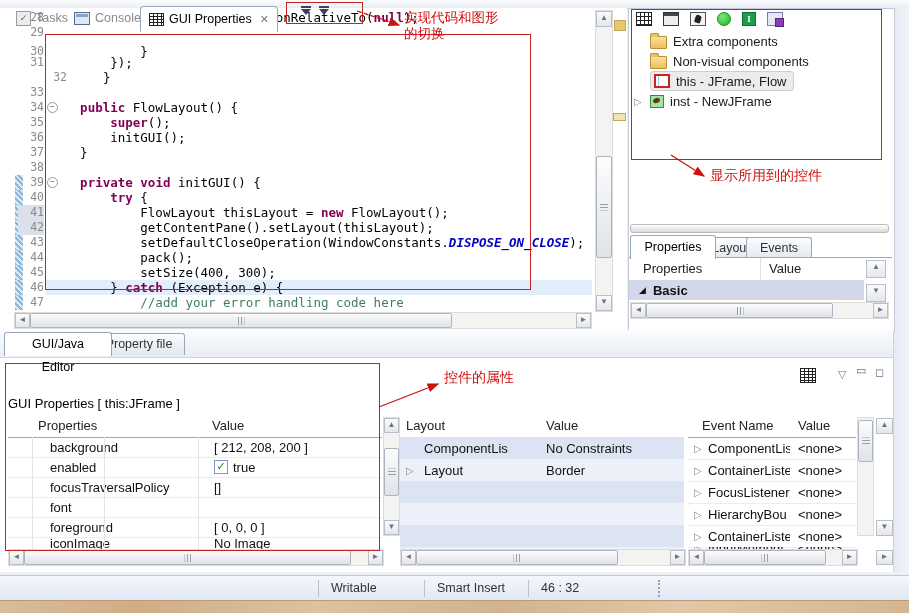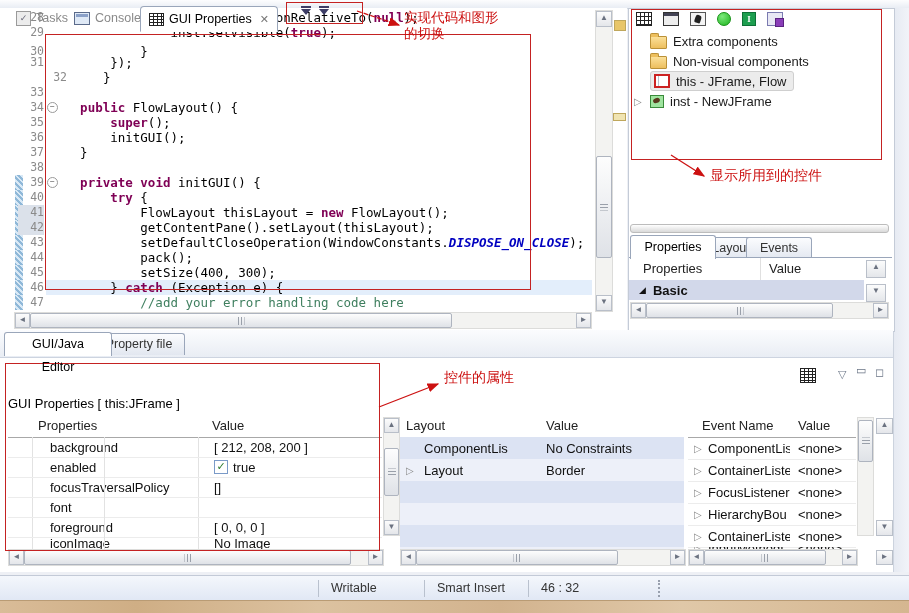--- a/index.html
+++ b/index.html
@@ -115,21 +115,21 @@
 </style>
 </head>
 <body>
 
 <div class="abs" id="top-chrome"></div>
 <div class="abs" id="right-edge"></div>
 
 <div class="abs" id="editor">
   <div id="code-lines">
       <div class="code-row" style="top: 2px;"><div class="lnum">28</div><div class="codetext"><span class="sp">                inst.setLocationRelativeTo(</span><span class="sk">null</span><span class="sp">);</span></div></div>
-      <div class="code-row" style="top: 17px;"><div class="lnum">29</div><div class="codetext"><span class="sp">                inst.setVisible(</span><span class="sk">true</span><span class="sp">);</span></div></div>
+      <div class="code-row" style="top: 17px;"><div class="lnum">29</div></div>
       <div class="code-row" style="top: 36px;"><div class="lnum">30</div><div class="codetext"><span class="sp">            }</span></div></div>
       <div class="code-row" style="top: 47px;"><div class="lnum">31</div><div class="codetext"><span class="sp">        });</span></div></div>
       <div class="code-row" style="top: 62px; margin-left: 23px;"><div class="lnum">32</div><div class="codetext"><span class="sp">    }</span></div></div>
       <div class="code-row" style="top: 77px;"><div class="lnum">33</div><div class="codetext"></div></div>
       <div class="code-row" style="top: 92px;"><div class="lnum">34</div><div class="fold">−</div><div class="codetext"><span class="sp">    </span><span class="sk">public</span><span class="sp"> FlowLayout() {</span></div></div>
       <div class="code-row" style="top: 107px;"><div class="lnum">35</div><div class="codetext"><span class="sp">        </span><span class="sk">super</span><span class="sp">();</span></div></div>
       <div class="code-row" style="top: 122px;"><div class="lnum">36</div><div class="codetext"><span class="sp">        initGUI();</span></div></div>
       <div class="code-row" style="top: 137px;"><div class="lnum">37</div><div class="codetext"><span class="sp">    }</span></div></div>
       <div class="code-row" style="top: 152px;"><div class="lnum">38</div><div class="codetext"></div></div>
       <div class="code-row" style="top: 167px;"><div class="diff-chip"></div><div class="lnum">39</div><div class="fold">−</div><div class="codetext"><span class="sp">    </span><span class="sk">private</span><span class="sp"> </span><span class="sk">void</span><span class="sp"> initGUI() {</span></div></div>

